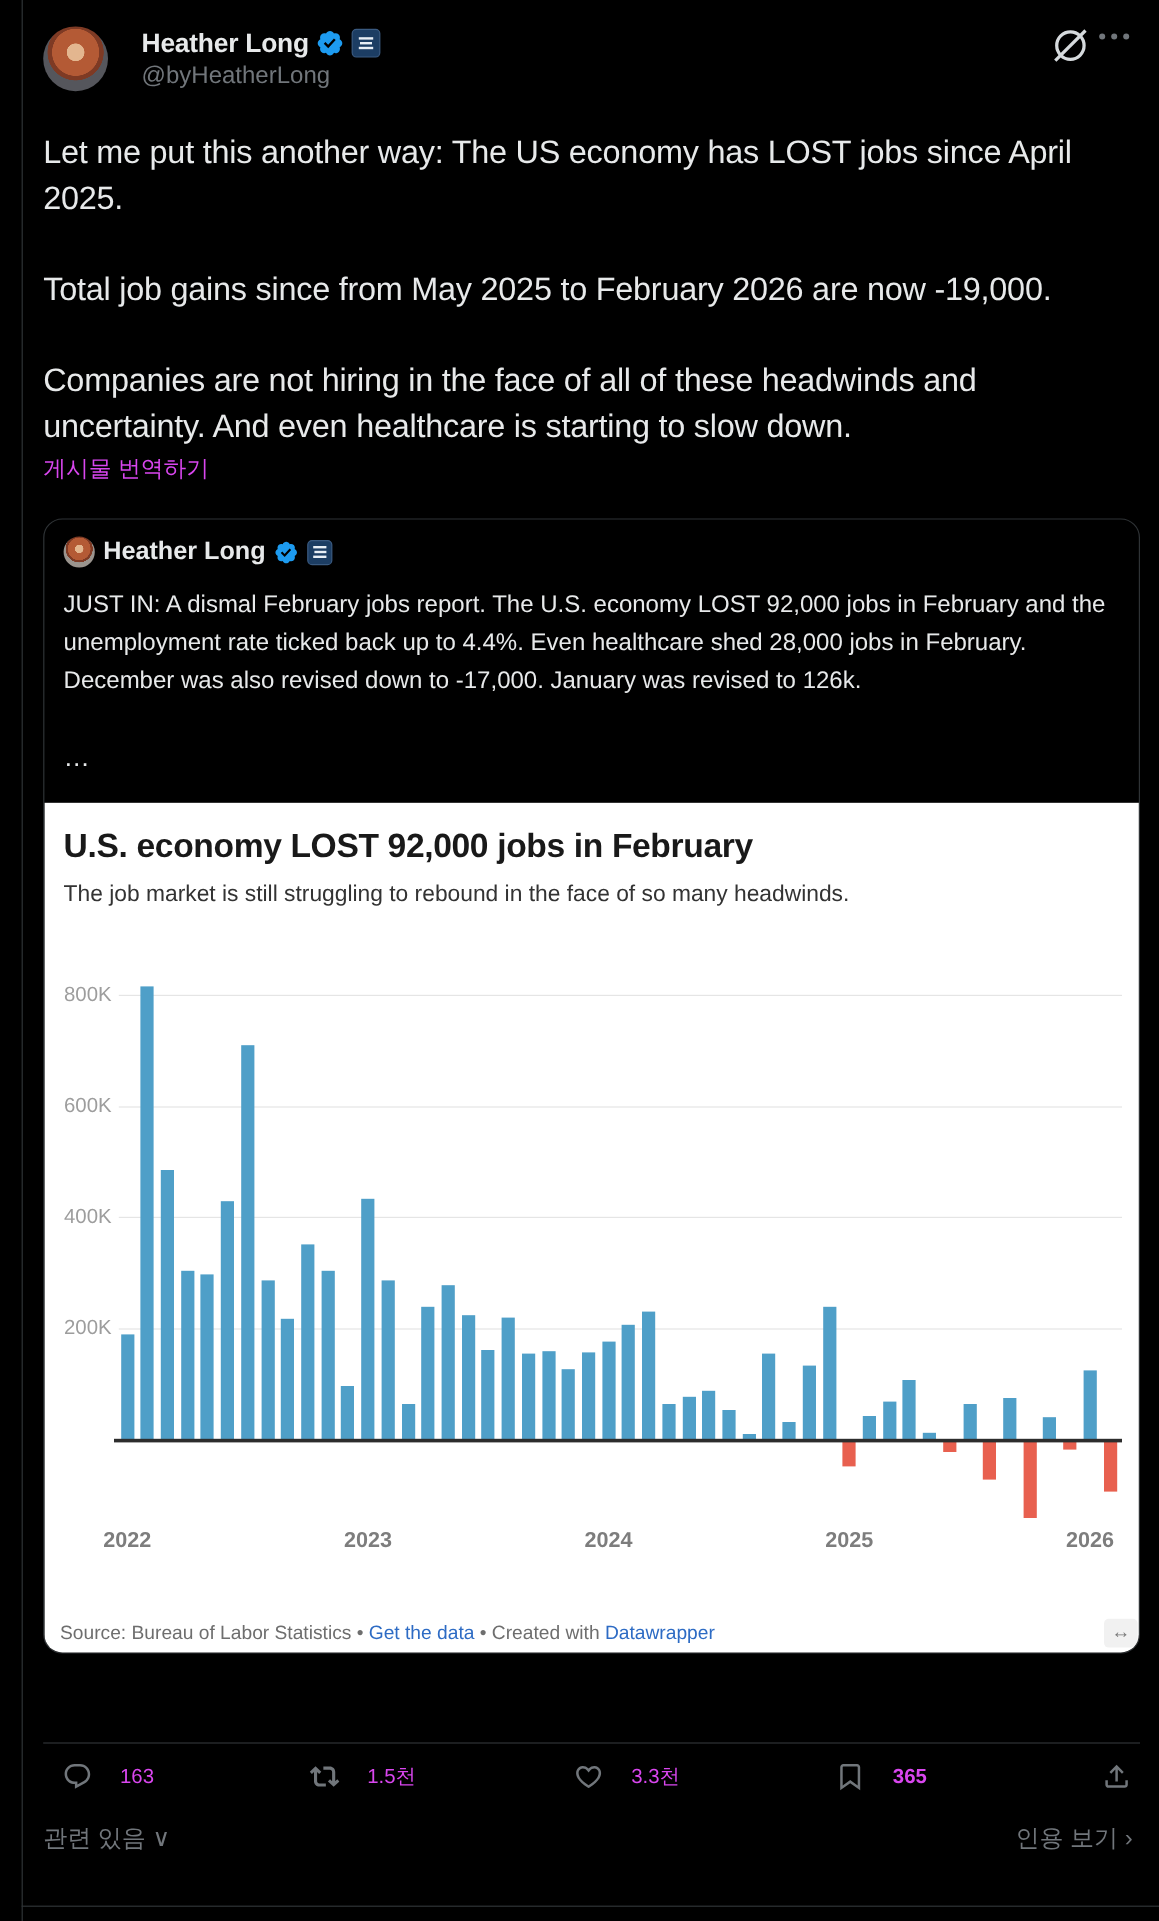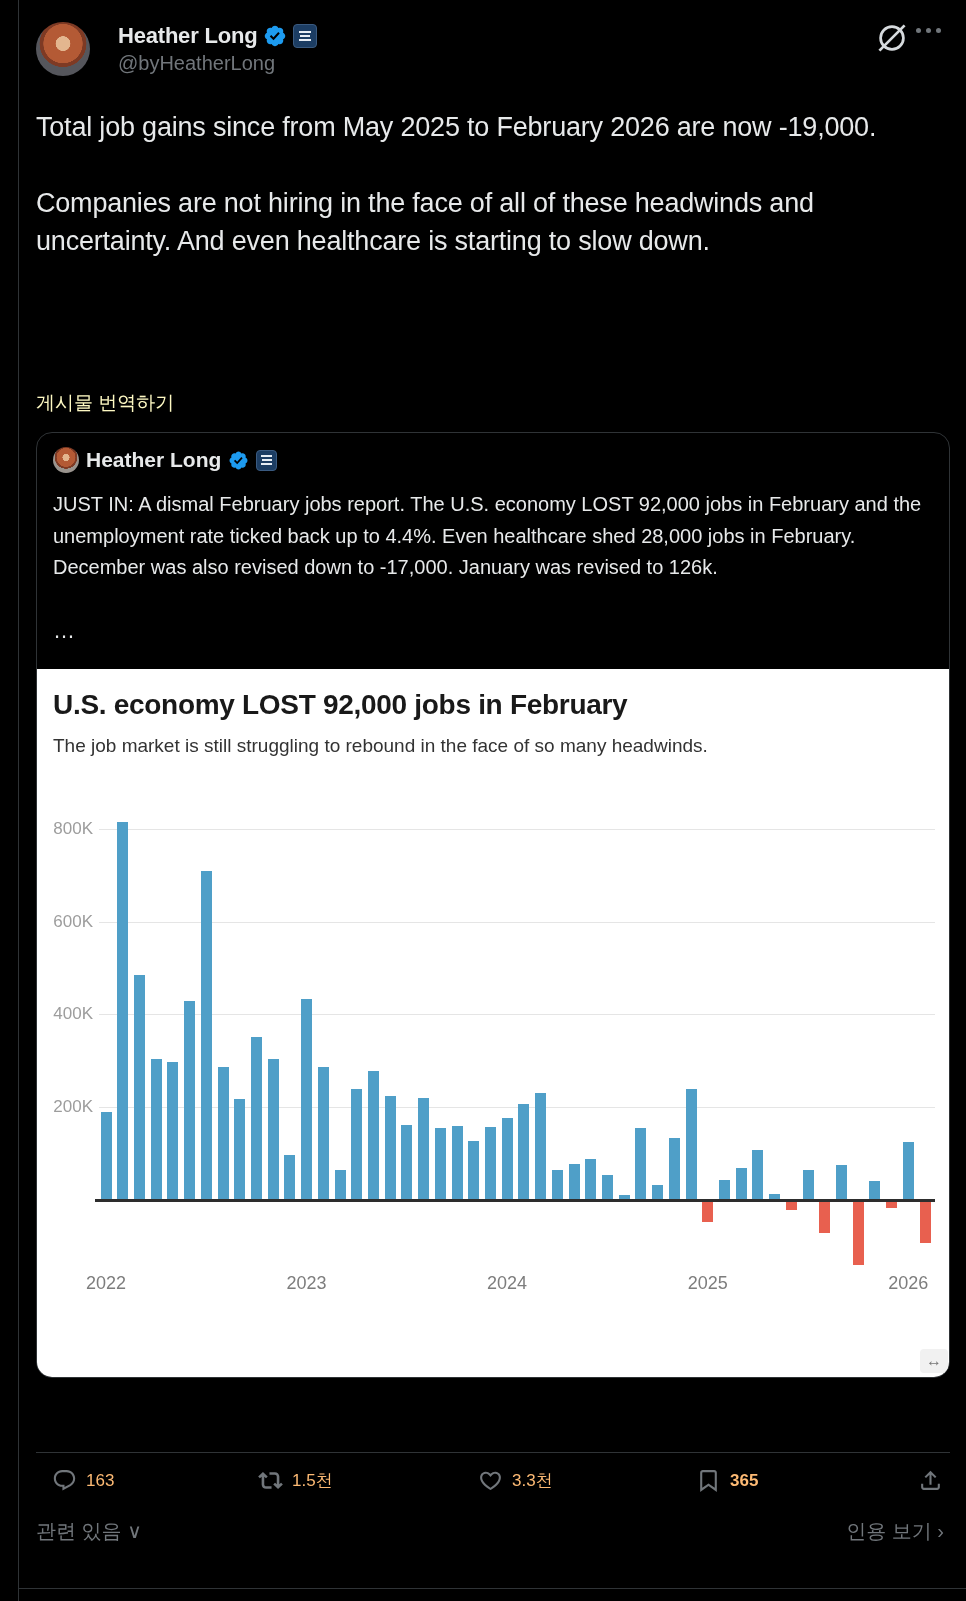--- a/index.html
+++ b/index.html
@@ -19,21 +19,21 @@
   .aff-badge i { display:block; width:12px; height:2px; background:#e8eef5; }
   .aff-badge i:nth-child(2){ width:10px; }
   .grok-btn { position:absolute; left:874px; top:20px; width:36px; height:36px; }
   .more-btn { position:absolute; left:916px; top:28px; width:36px; height:20px; display:flex; gap:5px; }
   .more-btn b { width:5px; height:5px; border-radius:50%; background:#71767b; }
 
   
   .tweet-text { position:absolute; left:36px; top:108px; width:904px; color:#e7e9ea;
                 font-size:27px; line-height:38px; letter-spacing:-0.2px; }
   .tweet-text p { margin:0 0 38px 0; }
-  .translate { position:absolute; left:36px; top:378px; color:#fef9c3; font-size:19px;margin-top:12px; }
+  .translate { position:absolute; left:36px; top:378px; color:#d946ef; font-size:19px; }
 
   
   .quote-card { position:absolute; left:36px; top:432px; width:914px; height:946px;
                 border:1px solid #2f3336; border-radius:16px; overflow:hidden; background:#000; }
   .q-head { position:absolute; left:16px; top:14px; display:flex; align-items:center; gap:7px; }
   .q-avatar { width:26px; height:26px; border-radius:50%;
               background:radial-gradient(circle at 50% 40%, #e3b68f 0 17%, #b45a35 18% 46%, #7e3a24 47% 55%, #9a948e 56% 100%); }
   .q-name { color:#e7e9ea; font-size:21px; font-weight:bold; }
   .q-meta { color:#71767b; font-size:20px; }
   .q-aff { width:21px; height:21px; }
@@ -43,32 +43,32 @@
 
   
   .chart-panel { position:absolute; left:0; top:236px; width:916px; height:710px; background:#ffffff; }
   .chart-title { position:absolute; left:16px; top:20px; color:#191919; font-size:28px; font-weight:bold; letter-spacing:-0.3px; }
   .chart-sub { position:absolute; left:16px; top:66px; color:#333333; font-size:19px; }
   .chart-plot { position:absolute; left:0; top:0; width:100%; height:100%; }
   .gl { position:absolute; height:1px; background:#e5e5e5; }
   .tk { position:absolute; color:#9d9d9d; font-size:17px; text-align:right; }
   .bar { position:absolute; }
   .baseline { position:absolute; background:#2d2d2d; z-index:3; }
-  .yr { position:absolute; color:#7d7d7d; font-size:18px; text-align:center; }
+  .yr { position:absolute; color:#7d7d7d; font-size:18px; text-align:center;font-weight:bold; }
   .chart-footer { position:absolute; left:13px; top:684px; font-size:16px; color:#6e6e6e; }
   .chart-footer a { color:#2d6bc4; text-decoration:none; }
   .expand-btn { position:absolute; right:5px; top:680px; width:28px; height:24px; border-radius:4px;
                 background:#f1f1f1; color:#777; font-size:16px; display:flex; align-items:center; justify-content:center; }
 
   
   .status-meta { position:absolute; left:36px; top:1396px; font-size:19.5px; color:#71767b; }
   .status-meta .views { color:#e7e9ea; font-weight:bold; }
   .divider { position:absolute; height:1px; background:#2f3336; }
   .action-bar { position:absolute; left:36px; top:1468px; width:914px; height:36px; }
-  .action { position:absolute; display:flex; align-items:center; gap:9px; color:#fdba74; }
+  .action { position:absolute; display:flex; align-items:center; gap:23px; color:#d946ef; }
   .action .cnt { font-size:17px; }
   .bottom-bar { position:absolute; left:36px; top:1518px; width:914px; color:#71767b; font-size:20px; }
   .related { position:absolute; left:0; top:0; }
   .view-quotes { position:absolute; right:6px; top:0; }
   svg { display:block; }
 </style>
 </head>
 <body>
 
 <div id="canvas">
@@ -95,20 +95,21 @@
         <line x1="3.6" y1="20.4" x2="20.4" y2="3.6"></line>
     </svg>
   </div>
   <div class="more-btn">
       <b></b>
       <b></b>
       <b></b>
     </div>
 
   <div class="tweet-text">
+    <p>Let me put this another way: The US economy has LOST jobs since April 2025.</p>
     <p>Total job gains since from May 2025 to February 2026 are now -19,000.</p>
     <p>Companies are not hiring in the face of all of these headwinds and uncertainty. And even healthcare is starting to slow down.</p>
   </div>
   <div class="translate">게시물 번역하기</div>
 
   <div class="quote-card">
     <div class="q-head">
       <span class="q-avatar"></span>
       <span class="q-name">Heather Long</span>
       <span>
@@ -187,20 +188,21 @@
           <div class="bar" style="left: 849.1px; top: 531px; width: 11px; height: 7.9px; background: rgb(232, 96, 79);"></div>
           <div class="bar" style="left: 865.8px; top: 472.5px; width: 11px; height: 58.5px; background: rgb(79, 159, 200);"></div>
           <div class="bar" style="left: 882.5px; top: 531px; width: 11px; height: 42.7px; background: rgb(232, 96, 79);"></div>
           <div class="baseline" style="left: 58px; top: 530px; width: 840px; height: 2.5px;"></div>
           <div class="yr" style="left: 29px; top: 604px; width: 80px;">2022</div>
           <div class="yr" style="left: 229.6px; top: 604px; width: 80px;">2023</div>
           <div class="yr" style="left: 430.1px; top: 604px; width: 80px;">2024</div>
           <div class="yr" style="left: 630.7px; top: 604px; width: 80px;">2025</div>
           <div class="yr" style="left: 831.3px; top: 604px; width: 80px;">2026</div>
         </div>
+      <div class="chart-footer"><span>Source: Bureau of Labor Statistics</span><span> • </span><a>Get the data</a><span> • </span><span>Created with </span><a>Datawrapper</a></div>
       <div class="expand-btn">↔</div>
     </div>
   </div>
 
 
   <div class="divider" style="left:36px; top:1452px; width:914px;"></div>
 
   <div class="action-bar">
     <div class="action" style="left:16px;">
       <span>

